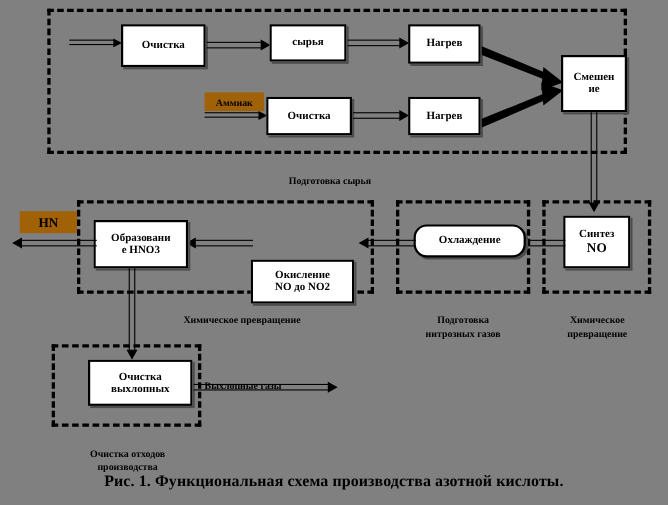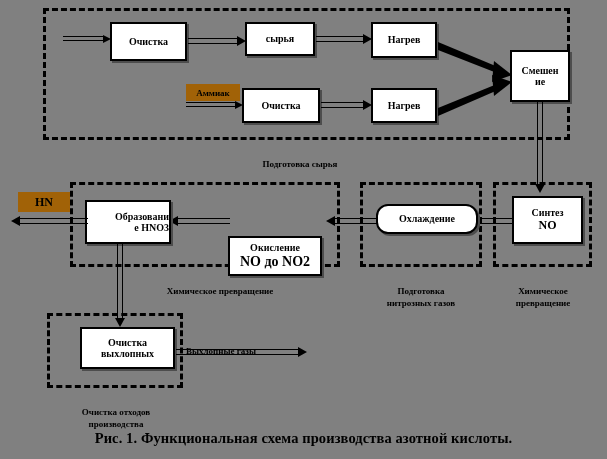--- a/index.html
+++ b/index.html
@@ -243,21 +243,21 @@
     <div class="shaft"></div>
       <div class="head"></div>
   </div>
 
   <div class="group" style="left:493px; top:182px; width:99px; height:85px;"></div>
   <div class="caption wrap" style="left:490px; top:275px; width:106px;">
     <span>Химическое</span><br>
     <span>превращение</span>
   </div>
 
-  <div class="box" style="left:512px; top:196px; width:71px; height:48px;">
+  <div class="box" style="left:512px; top:196px; width:61px; height:48px;">
     <span>Синтез</span>
     <span class="l2" style="font-size:12px;">NO</span>
   </div>
 
   <div class="group" style="left:360px; top:182px; width:122px; height:85px;"></div>
   <div class="caption wrap" style="left:358px; top:275px; width:126px;">
     <span>Подготовка</span><br>
     <span>нитрозных газов</span>
   </div>
 
@@ -273,29 +273,29 @@
   <div class="arrow-h left" style="left:327px; top:218px; width:51px;">
     <div class="shaft"></div>
       <div class="head"></div>
   </div>
 
   <div class="group" style="left:70px; top:182px; width:270px; height:85px;"></div>
   <div class="caption" style="left:120px; top:275px; width:200px;">Химическое превращение</div>
 
   <div class="box" style="left:228px; top:200px; width:94px; height:40px;margin-top:36px;">
     <span>Окисление</span>
-    <span class="l2" style="font-size:14px;">NO до NO2</span>
+    <span class="l2" style="font-size:10px;">NO до NO2</span>
   </div>
 
   <div class="arrow-h left" style="left:170px; top:218px; width:60px;">
     <div class="shaft"></div>
       <div class="head"></div>
   </div>
 
-  <div class="box" style="left:85px; top:200px; width:86px; height:44px;align-items:flex-end;">
+  <div class="box" style="left:85px; top:200px; width:86px; height:44px;">
     <span>Образовани</span>
     <span class="l2">е HNO3</span>
   </div>
 
   <div class="chip" style="left:18px; top:192px; width:52px; height:20px; font-size:12px;">HN</div>
   <div class="arrow-h left" style="left:12px; top:218px; width:76px;">
     <div class="shaft"></div>
       <div class="head"></div>
   </div>
 

